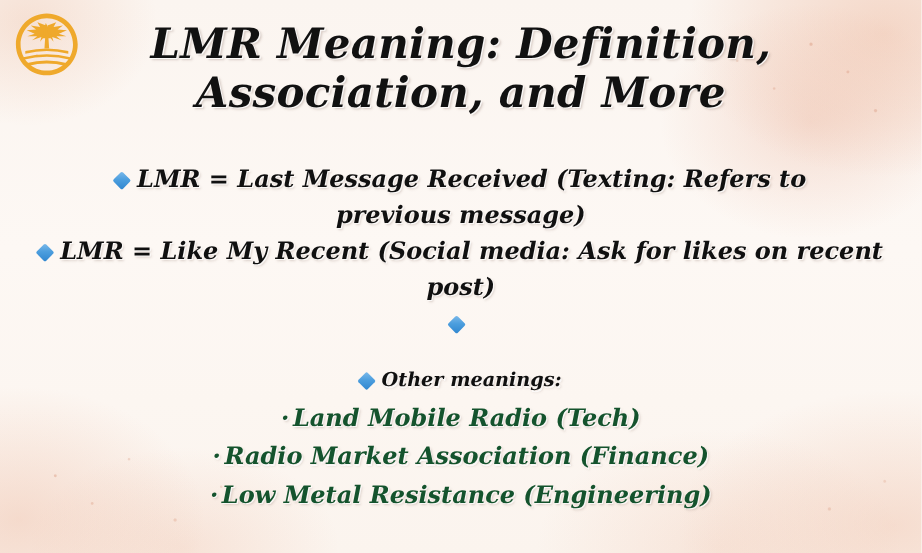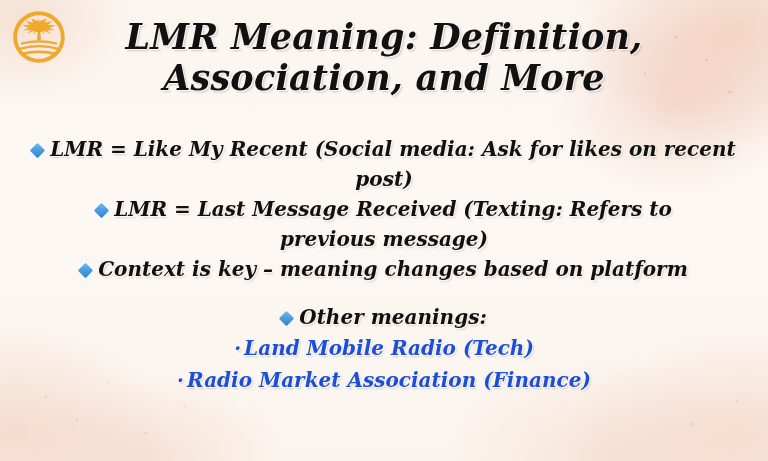--- a/index.html
+++ b/index.html
@@ -126,32 +126,32 @@
     position: absolute;
     left: 0;
     right: 0;
     top: 302px;
     padding: 0 14px;
   }
   .other-head {
     font-family: "DejaVu Serif", serif;
     font-style: italic;
     font-weight: bold;
-    font-size: 20px;
+    font-size: 16px;
     line-height: 30px;
     color: #101010;
     text-shadow: 1px 1px 0 rgba(255,255,255,0.8), 1.5px 1.5px 2px rgba(120,90,80,0.25);
   }
   .other-item {
     font-family: "DejaVu Serif", serif;
     font-style: italic;
     font-weight: bold;
     font-size: 20px;
     line-height: 32px;
-    color: #1d4ed8;
+    color: #14532d;
     text-shadow: 1px 1px 0 rgba(255,255,255,0.8), 1.5px 1.5px 2px rgba(120,90,80,0.25);
   }
   .dot {
     display: inline-block;
     margin-right: 3px;
   }
 </style>
 </head>
 <body>
 
@@ -177,37 +177,40 @@
   </div>
 
   <div class="content">
 
     <div class="title">
       <span class="title-line">LMR Meaning: Definition,</span>
       <span class="title-line">Association, and More</span>
     </div>
 
     <div class="bullets">
+      <div class="bullet-row wrap">
+        <span class="diamond"></span><span>LMR = Last Message Received (Texting: Refers to previous message)</span>
+      </div>
       <div class="bullet-row">
         <span class="diamond"></span><span>LMR = Like My Recent (Social media: Ask for likes on recent post)</span>
       </div>
-      <div class="bullet-row wrap">
-        <span class="diamond"></span><span>LMR = Last Message Received (Texting: Refers to previous message)</span>
-      </div>
       <div class="bullet-row">
-        <span class="diamond"></span><span>Context is key – meaning changes based on platform</span>
+        <span class="diamond"></span>
       </div>
     </div>
 
     <div class="other-block">
       <div class="other-head">
         <span class="diamond"></span><span>Other meanings:</span>
       </div>
       <div class="other-item">
         <span class="dot">·</span><span>Land Mobile Radio (Tech)</span>
       </div>
       <div class="other-item">
         <span class="dot">·</span><span>Radio Market Association (Finance)</span>
       </div>
+      <div class="other-item">
+        <span class="dot">·</span><span>Low Metal Resistance (Engineering)</span>
+      </div>
     </div>
 
   </div>
 </div>
 
 </body></html>

